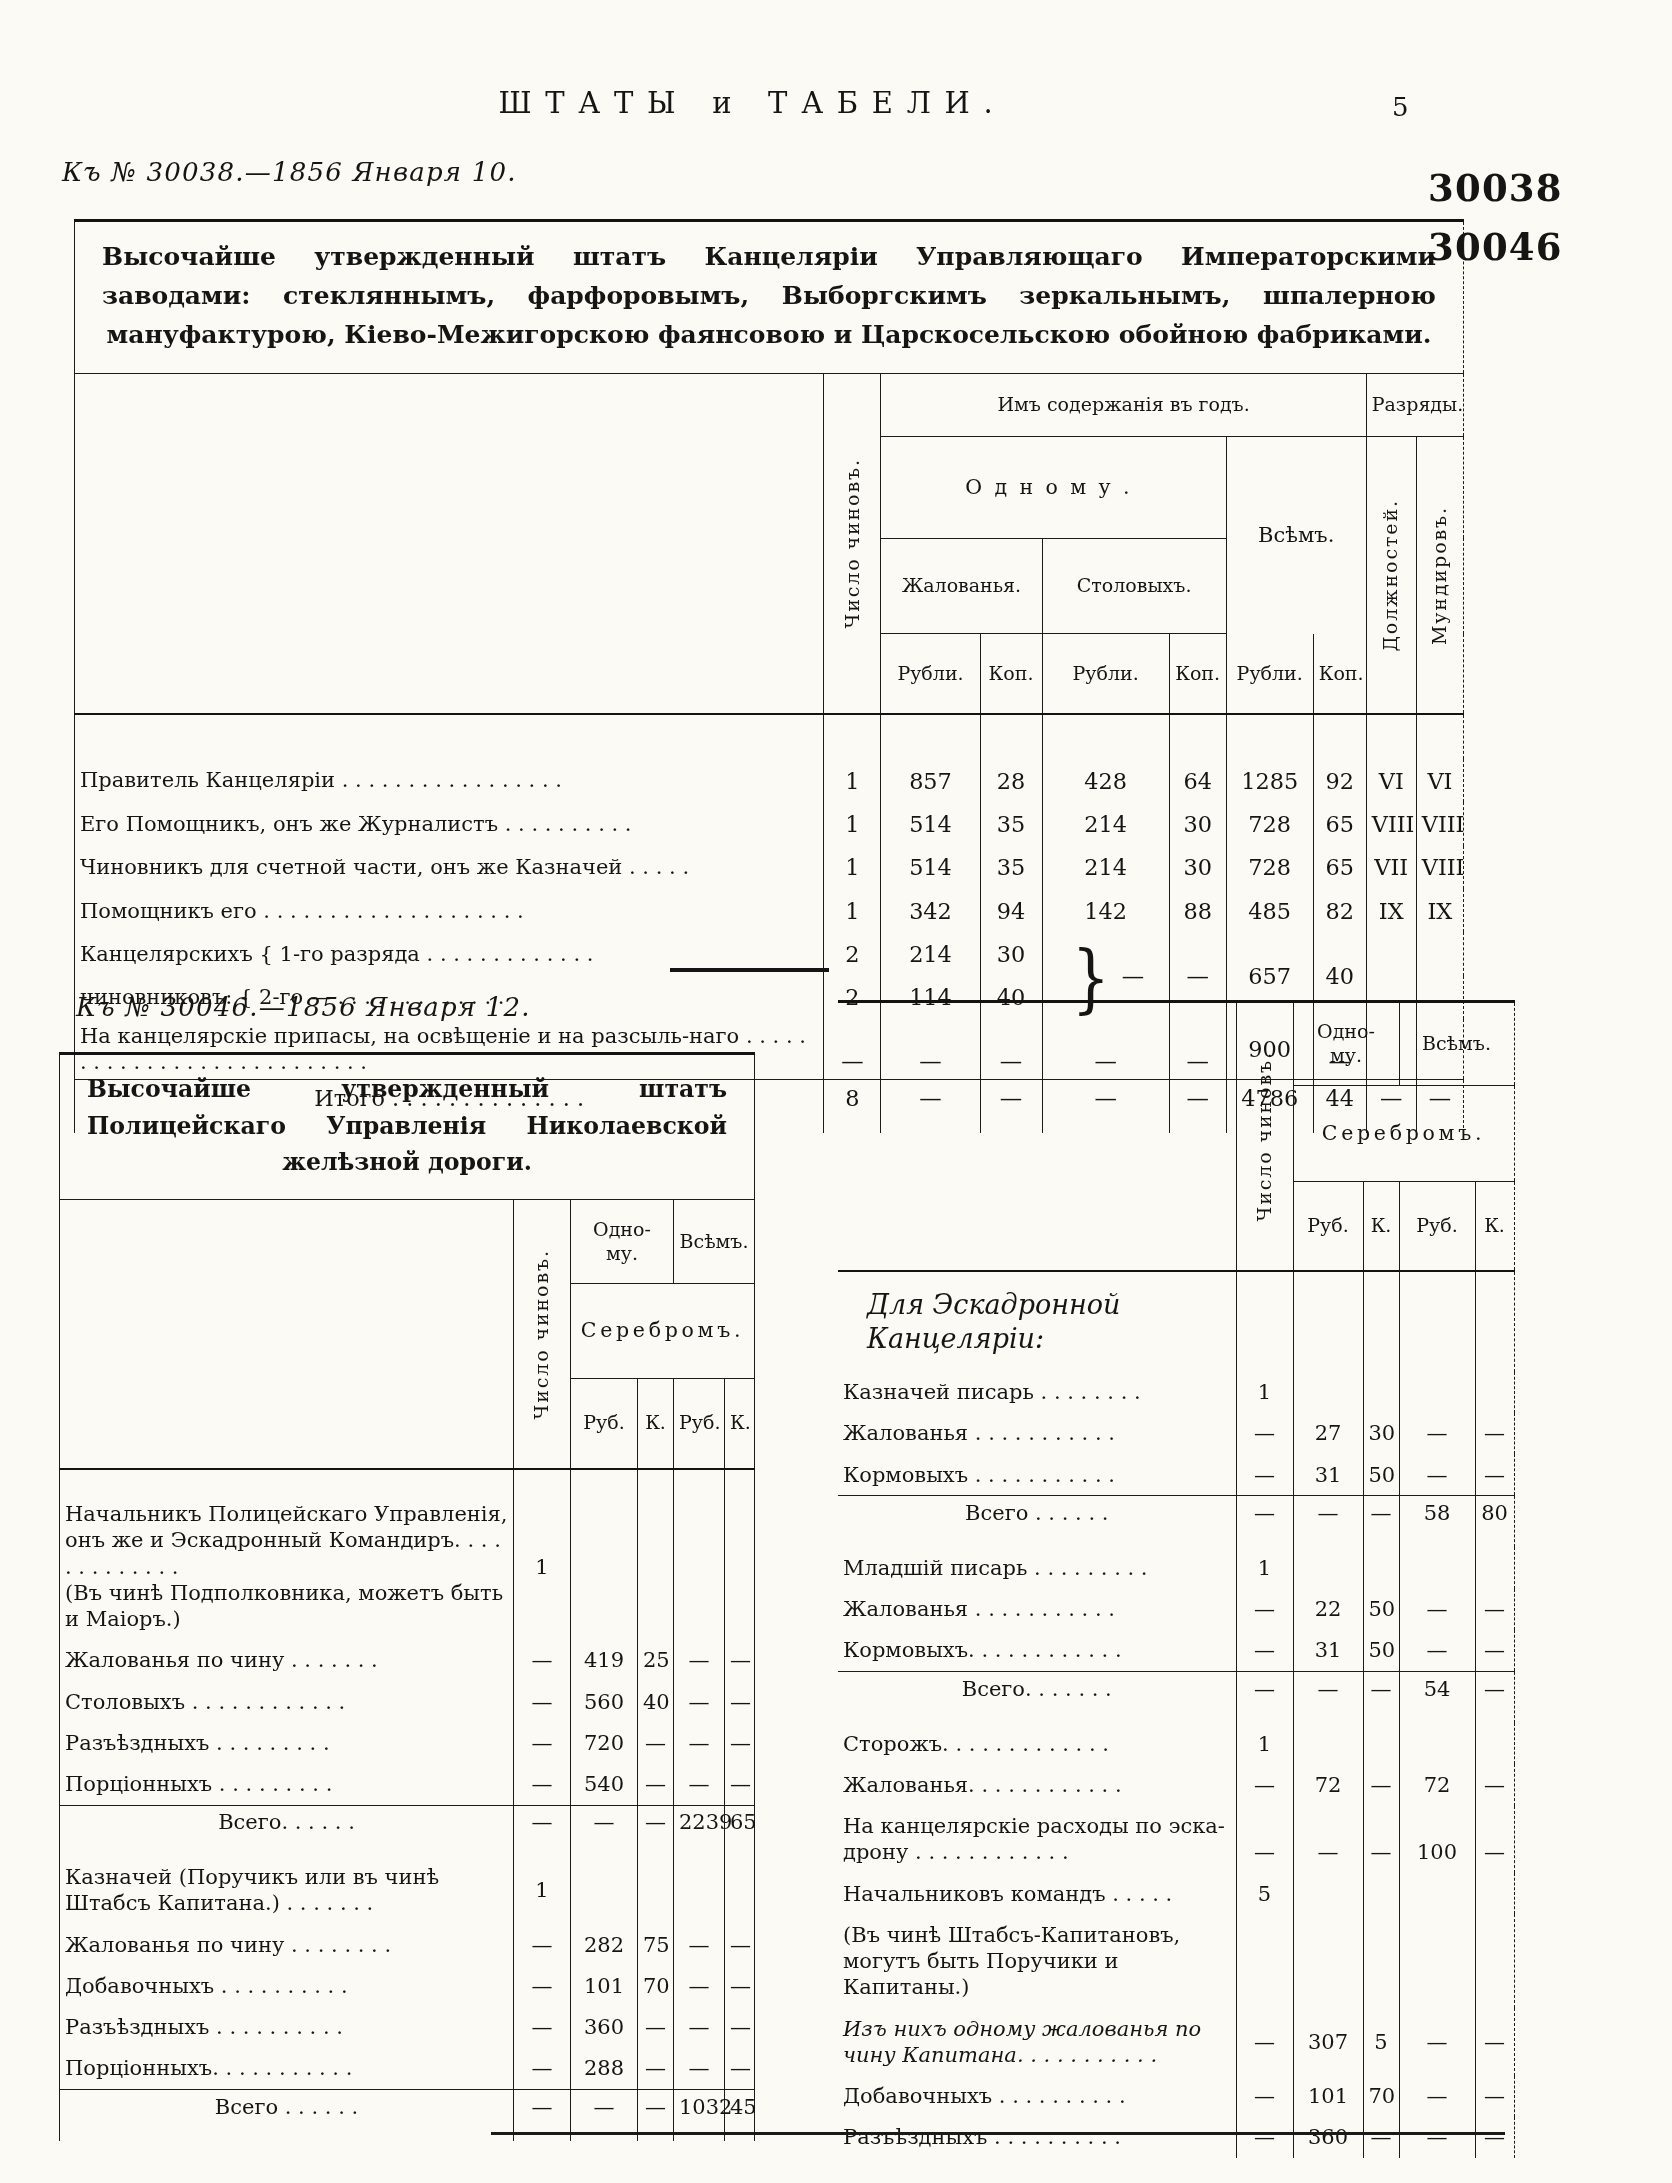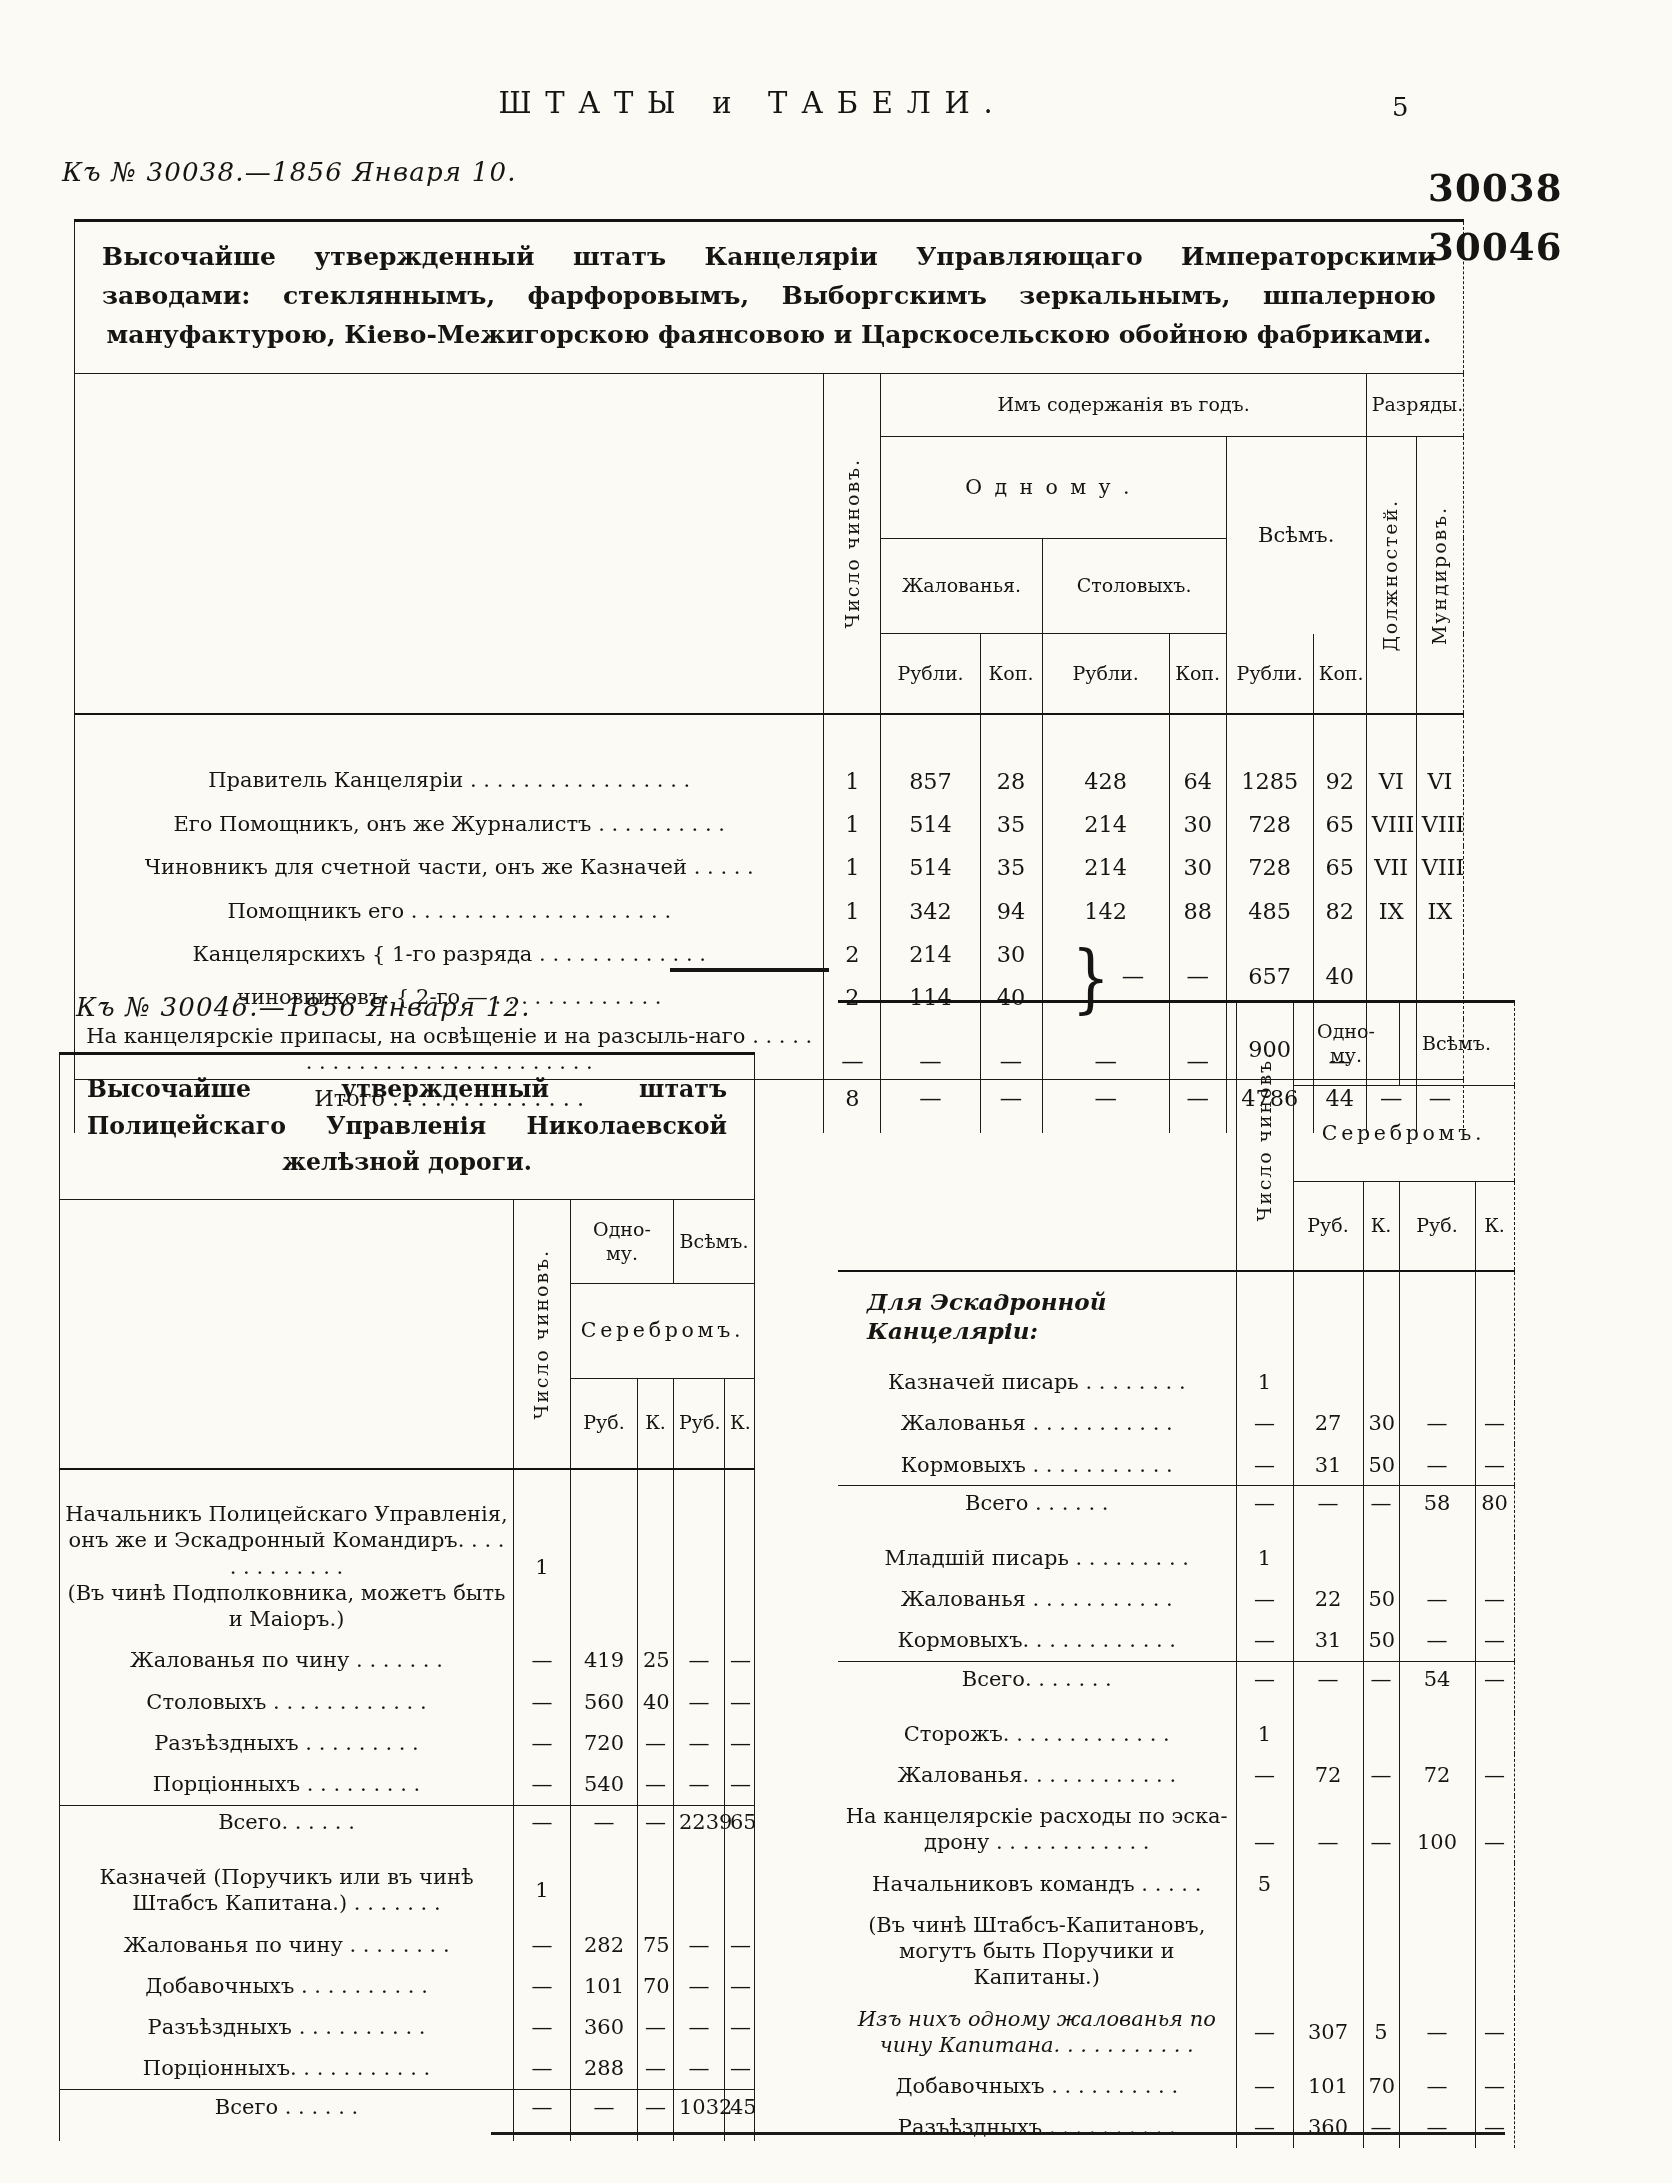--- a/index.html
+++ b/index.html
@@ -22,21 +22,21 @@
   .sec-sep{top:968px;left:670px;width:159px;height:3.7px;background:#151515;}
   .bottom-rule{top:2132px;left:491px;width:1014px;height:2.5px;background:#1a1a18;}
 
   
   table.t{border-collapse:collapse;table-layout:fixed;}
   .t td{padding:3.7px 5px;vertical-align:middle;font-size:21px;line-height:1.25;}
   .c{text-align:center;}
   .vl{border-left:1.9px solid #1c1b1a;}
   .hb{border-bottom:1.9px solid #1c1b1a;}
   .hbb{border-bottom:2.5px solid #141312;}
-  .lbl{text-align:center;padding-left:18.7px;}
+  .lbl{text-align:left;padding-left:18.7px;}
   .prewrap{white-space:pre-line;}
   .vcell{padding:0;}
   .vtext{writing-mode:vertical-rl;transform:rotate(180deg);margin:0 auto;
     font-size:19px;letter-spacing:1.9px;white-space:nowrap;display:block;width:max-content;}
   .box-title{font-weight:700;font-size:25px;line-height:1.55;
     text-align:justify;text-align-last:center;padding:16px 27px 18.7px 27px;}
   .total-row td{border-top:1.9px solid #1c1b1a;padding-bottom:21px;}
   .tc{text-align:center;}
   .num{font-size:23px;}
   .brace{font-size:75px;font-weight:400;line-height:0;vertical-align:middle;display:inline-block;transform:scaleX(.8);}
@@ -56,21 +56,21 @@
   .lt{top:1052px;left:59px;width:695px;
       border-top:3.7px solid #141312;border-left:1.9px solid #1c1b1a;border-right:1.9px solid #1c1b1a;}
   .rt{top:1000px;left:838px;width:675px;
       border-top:3.7px solid #141312;border-right:1.9px dashed #1c1b1a;}
   .lt .ltitle{padding:0;border-bottom:1.9px solid #1c1b1a;}
   .lt .box-title{font-size:23.6px;}
   .bh1 td{height:75px;font-size:19px;}
   .bh2 td{height:87px;font-size:20.5px;letter-spacing:3.7px;}
   .bh3 td{height:81px;font-size:19px;}
   .lt .body td,.rt .body td{padding-top:7.5px;padding-bottom:7.5px;}
-  .rt .group-heading{font-style:italic;font-weight:700;font-size:23px;padding:16px 5px 16px 29px;}
+  .rt .group-heading{font-style:italic;font-weight:400;font-size:27px;padding:16px 5px 16px 29px;}
   .italic{font-style:italic;}
 </style>
 </head>
 <body>
 
 <div class="abs page-header">ШТАТЫ и ТАБЕЛИ.</div>
 <div class="abs page-number">5</div>
 <div class="abs margin-num mn1">30038</div>
 <div class="abs margin-num mn2">30046</div>
 <div class="abs sec-ref ref1">Къ № 30038.—1856 Января 10.</div>

